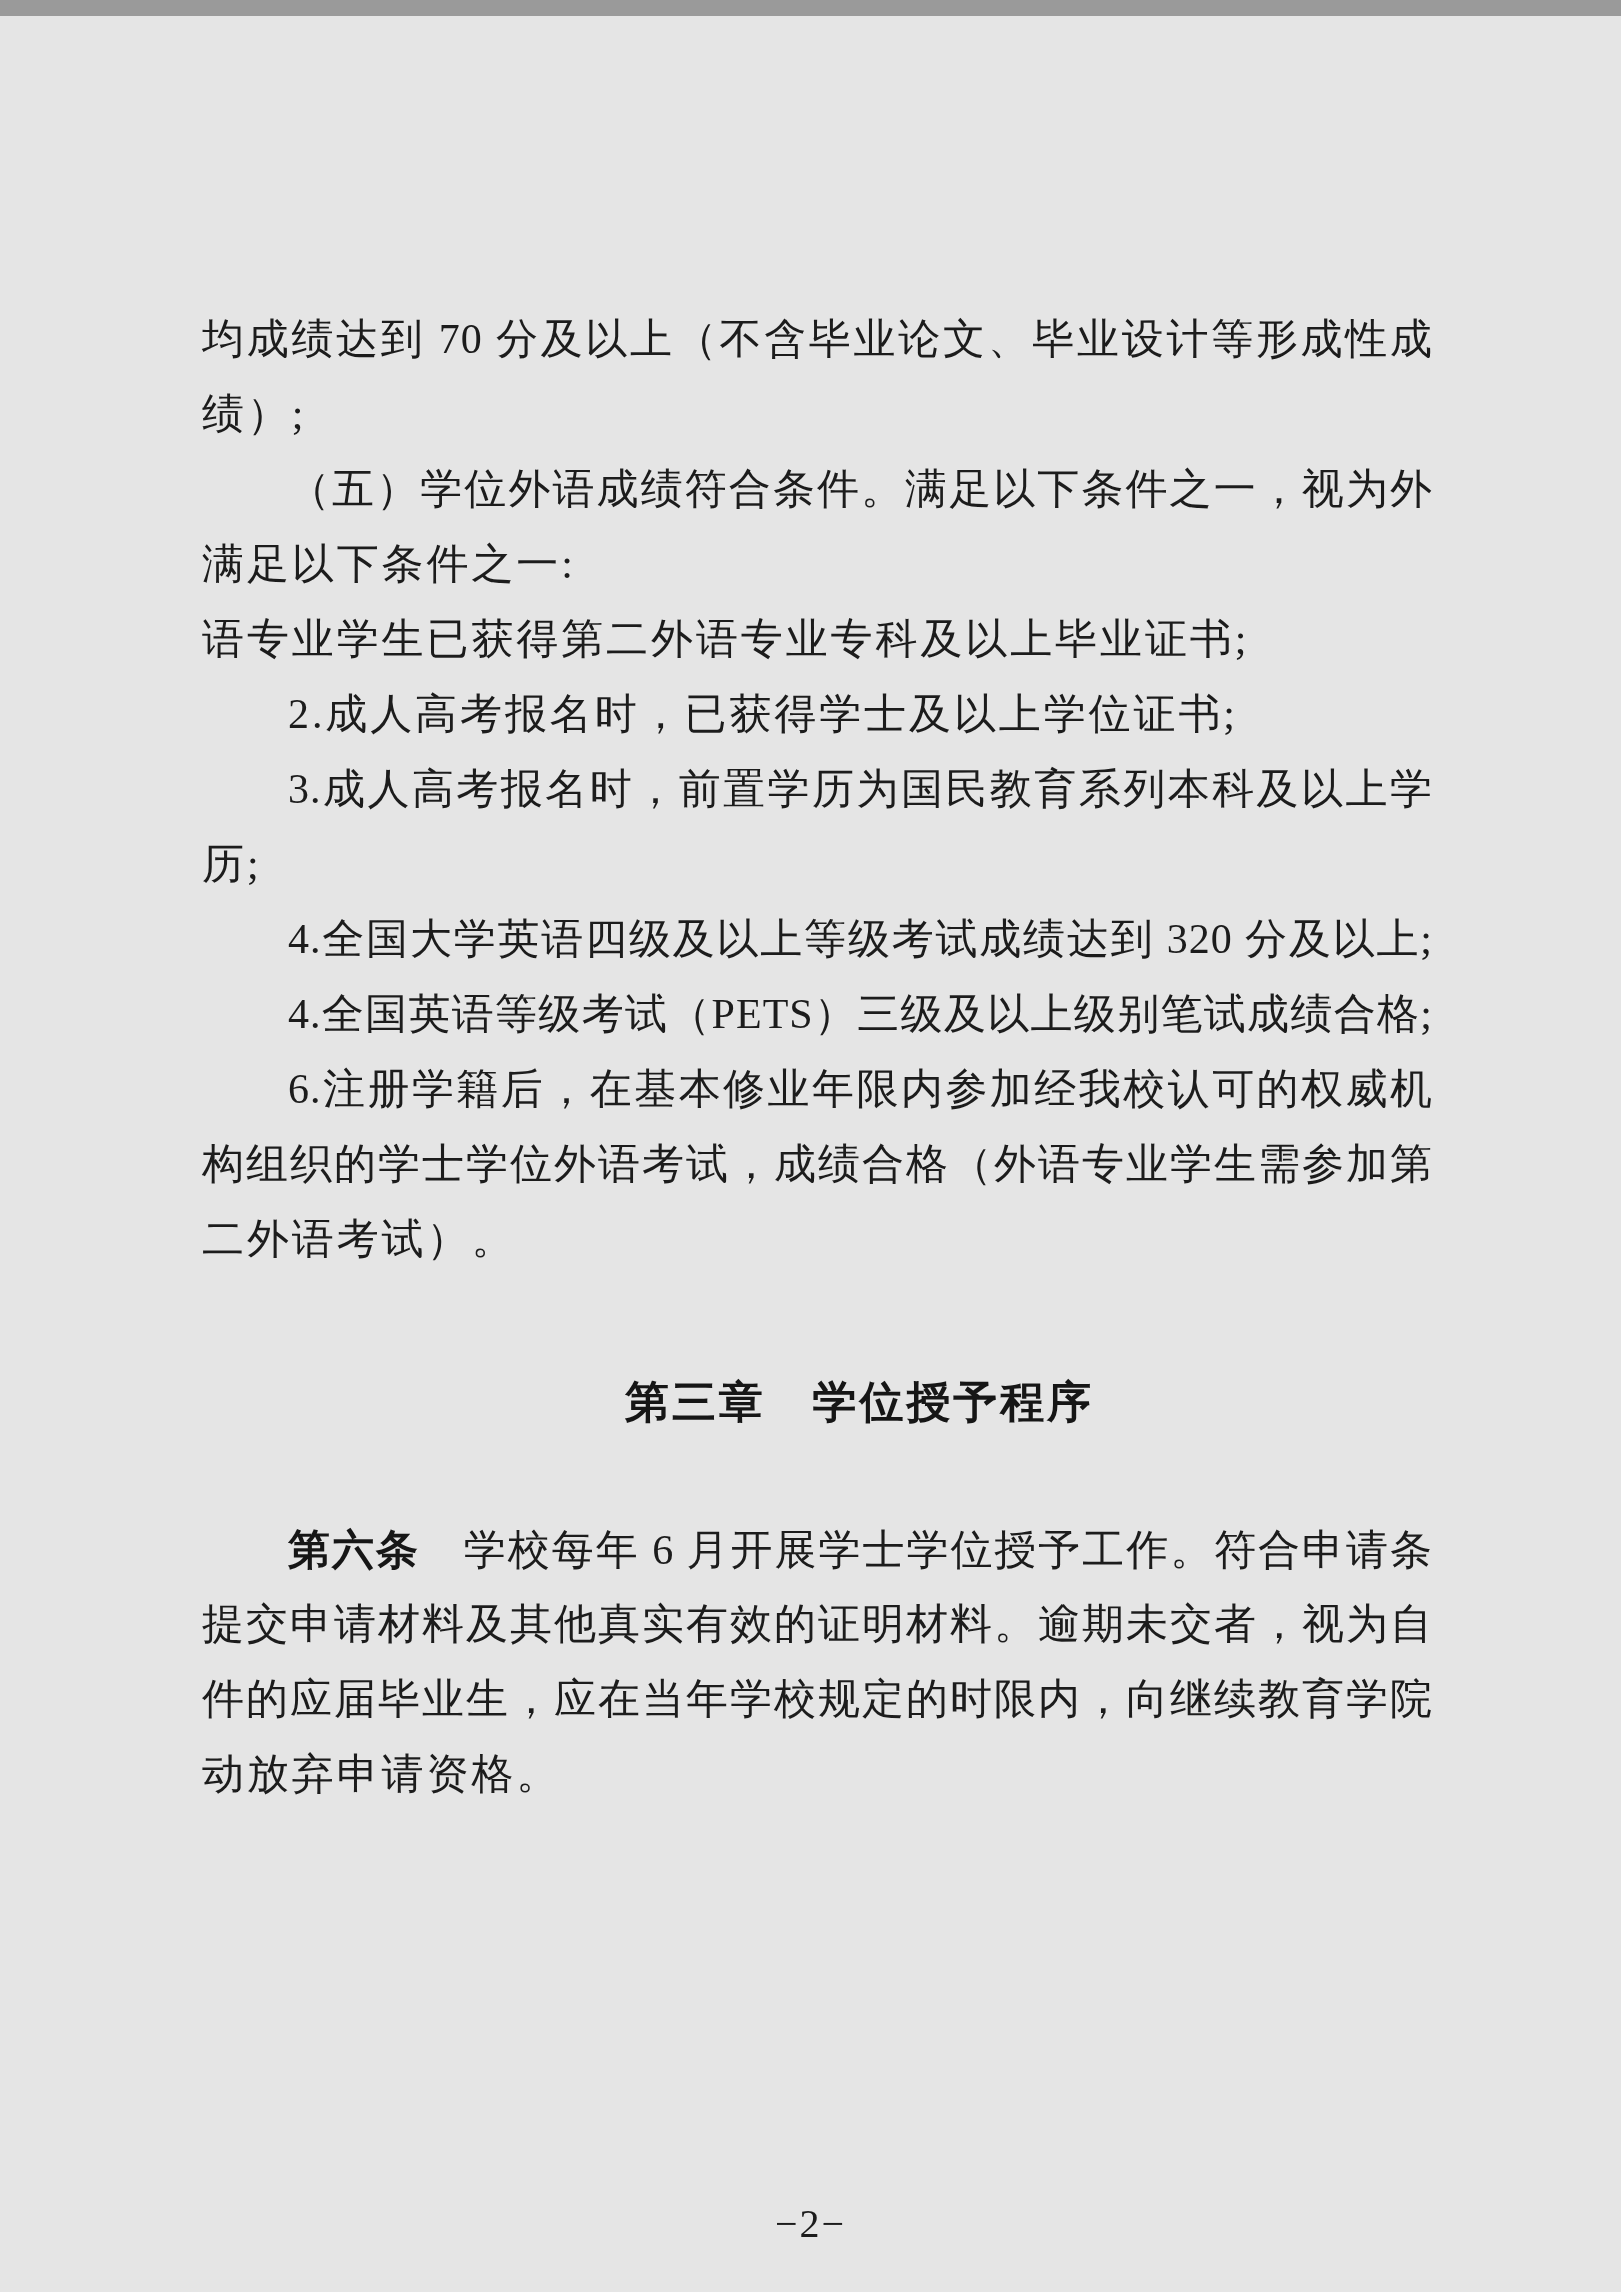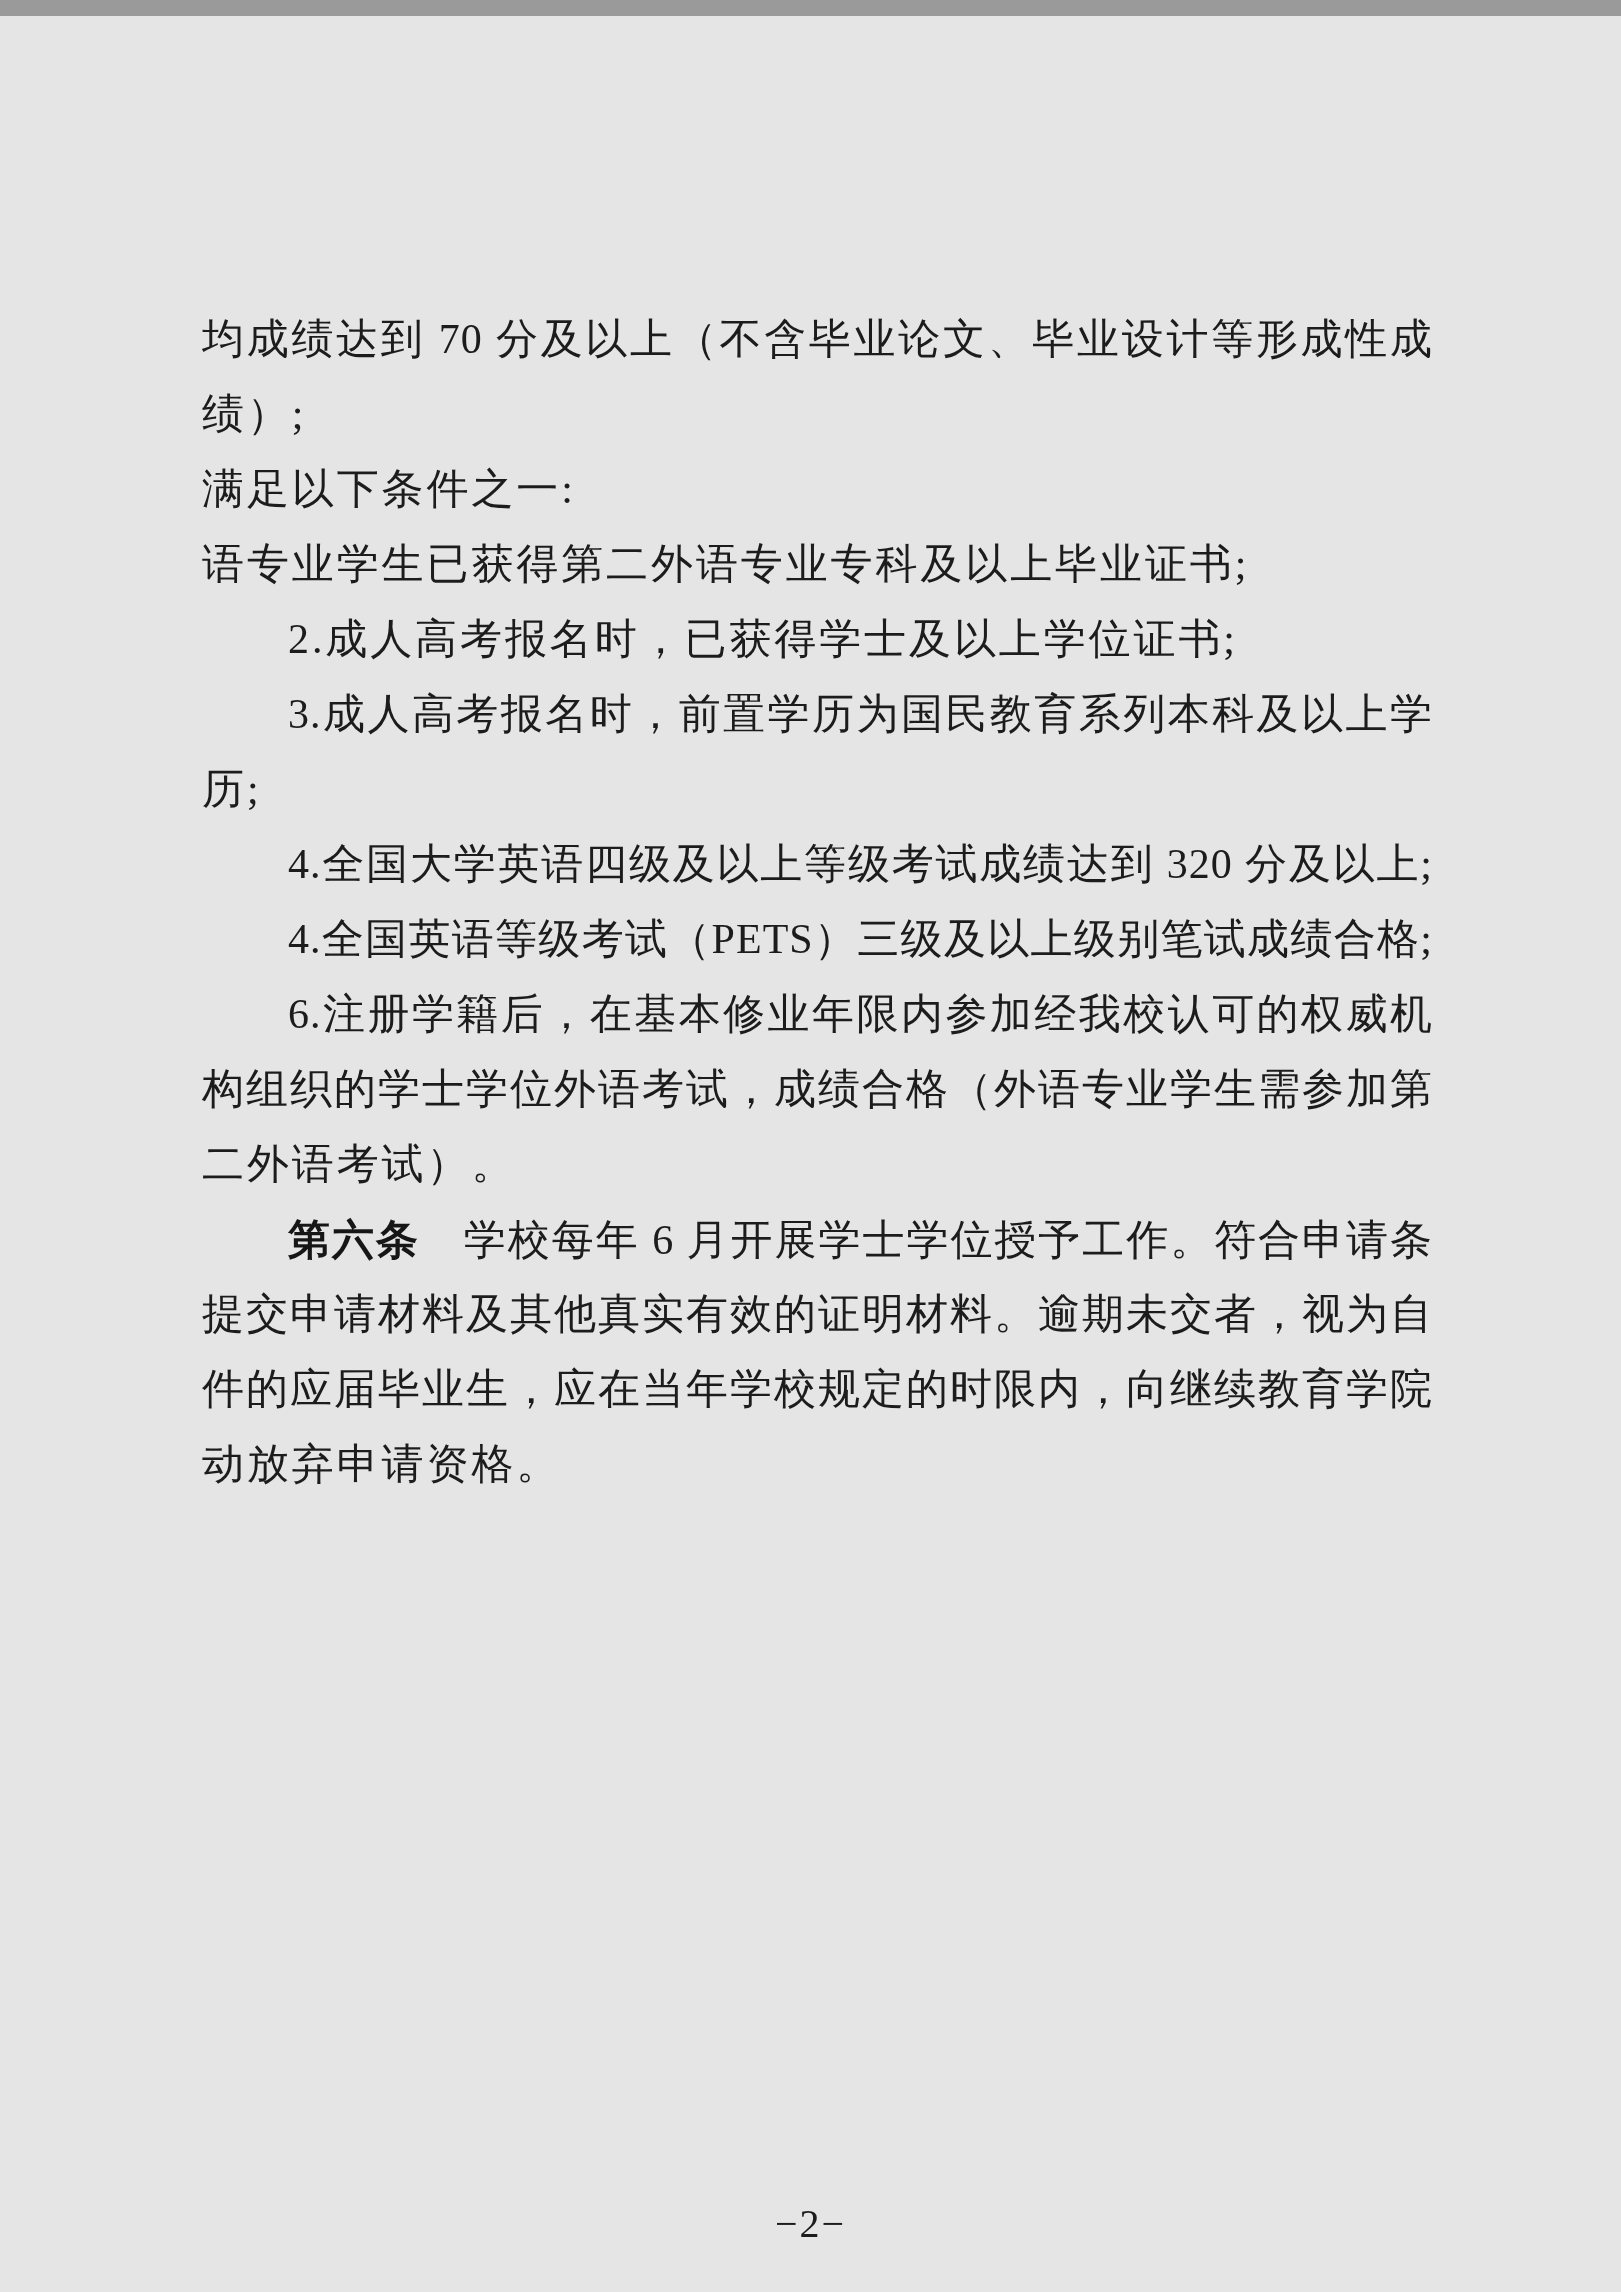--- a/index.html
+++ b/index.html
@@ -71,31 +71,33 @@
   }
 </style>
 </head>
 <body>
 
 <div class="page">
   <div class="content">
 
     <div class="line just">均成绩达到 70 分及以上（不含毕业论文、毕业设计等形成性成</div>
     <div class="line short">绩）;</div>
+    <div class="line just indent">（五）学位外语成绩符合条件。满足以下条件之一，视为外</div>
     <div class="line short">满足以下条件之一:</div>
     <div class="line short">语专业学生已获得第二外语专业专科及以上毕业证书;</div>
     <div class="line short indent">2.成人高考报名时，已获得学士及以上学位证书;</div>
     <div class="line just indent">3.成人高考报名时，前置学历为国民教育系列本科及以上学</div>
     <div class="line short">历;</div>
     <div class="line just indent">4.全国大学英语四级及以上等级考试成绩达到 320 分及以上;</div>
     <div class="line just indent">4.全国英语等级考试（PETS）三级及以上级别笔试成绩合格;</div>
     <div class="line just indent">6.注册学籍后，在基本修业年限内参加经我校认可的权威机</div>
     <div class="line just">构组织的学士学位外语考试，成绩合格（外语专业学生需参加第</div>
     <div class="line short">二外语考试）。</div>
 
+    <div class="chapter-heading">第三章　学位授予程序</div>
 
     <div class="line just indent"><span class="article-label">第六条</span><span>　学校每年 6 月开展学士学位授予工作。符合申请条</span></div>
     <div class="line just">提交申请材料及其他真实有效的证明材料。逾期未交者，视为自</div>
     <div class="line just">件的应届毕业生，应在当年学校规定的时限内，向继续教育学院</div>
     <div class="line short">动放弃申请资格。</div>
 
   </div>
 
   <div class="page-number">−2−</div>
 </div>

